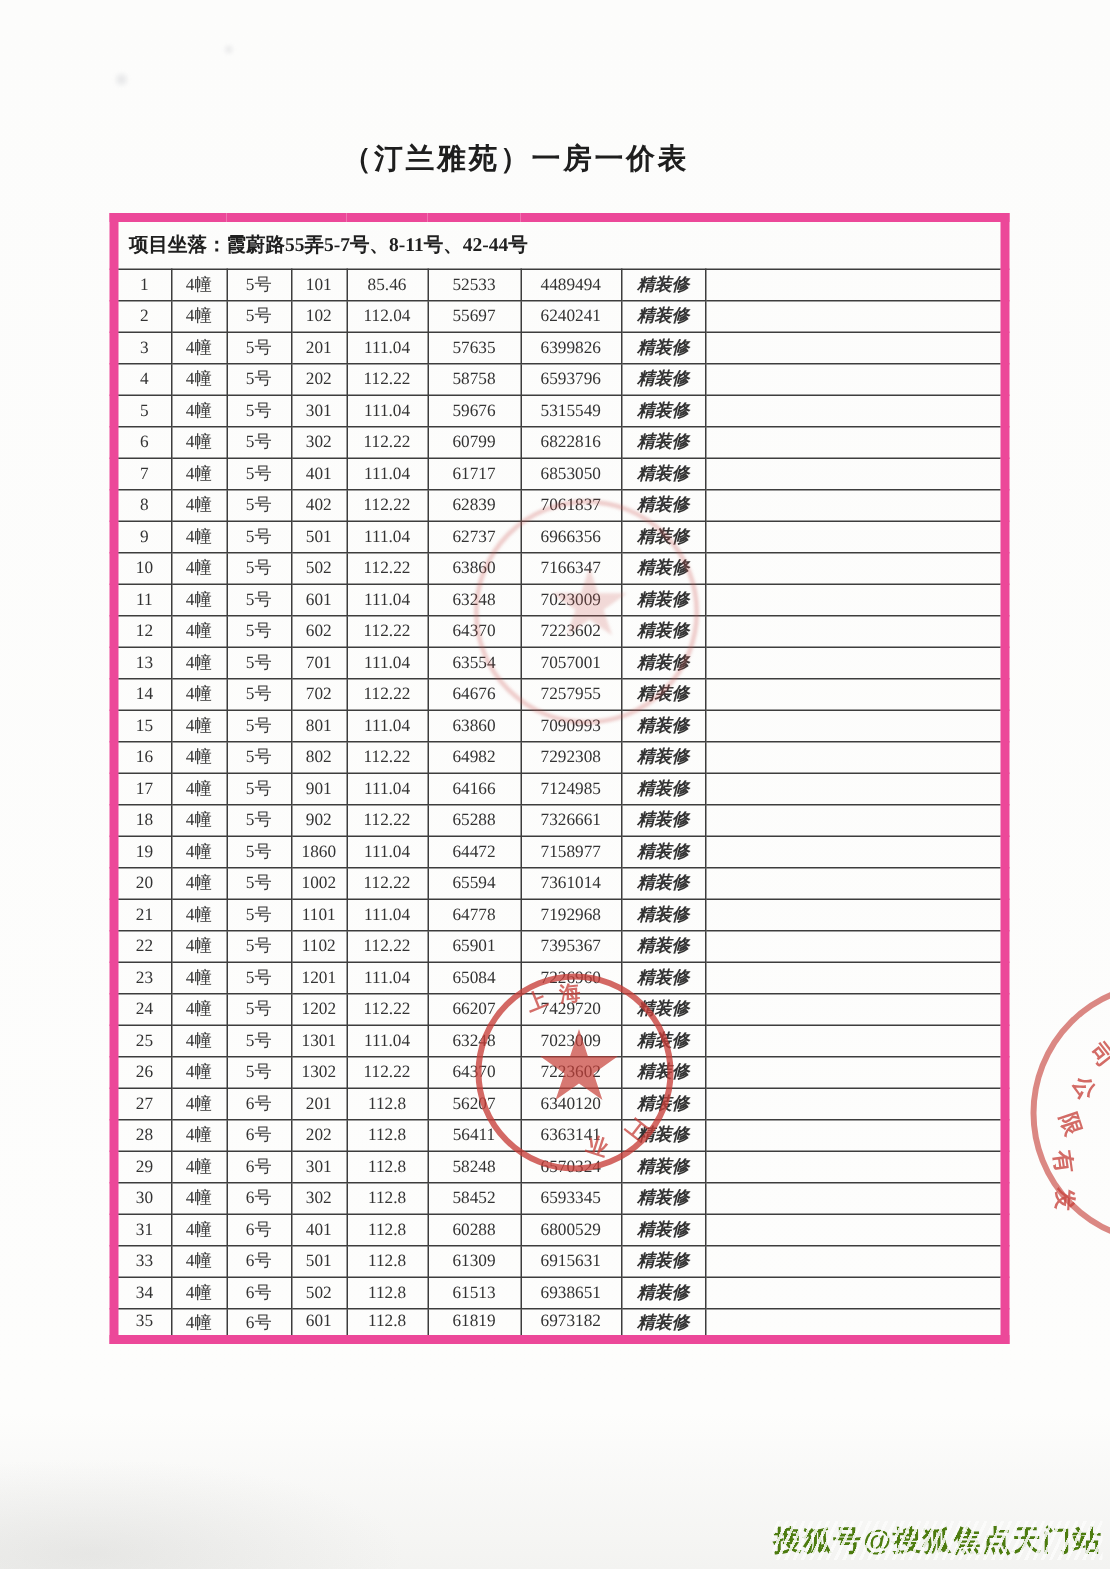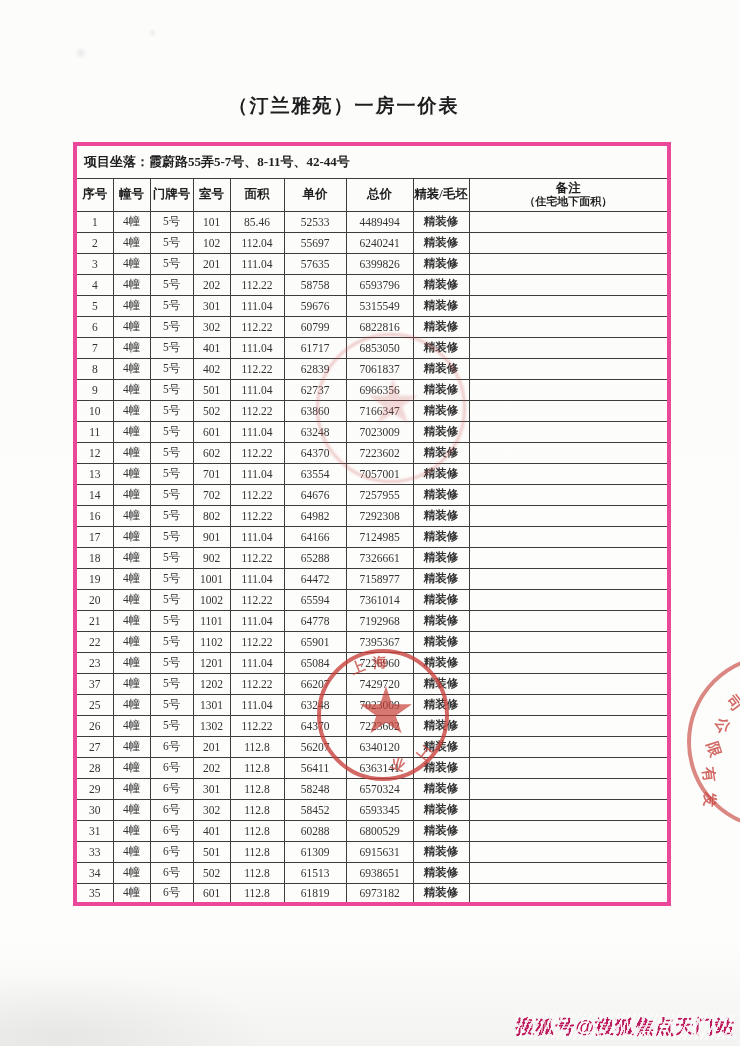--- a/index.html
+++ b/index.html
@@ -26,31 +26,31 @@
     letter-spacing:2px; color:#1e1e1e;
   }
   table.price-table {
     position:absolute; left:73px; top:142px;
     width:594px; border-collapse:collapse; table-layout:fixed;
     background:transparent;
   }
   table.price-table, table.price-table td, table.price-table th {
     border:1px solid #3d3d3d;
   }
-  table.price-table { border:4px solid #ec4899; }
+  table.price-table { border:6px solid #ec4899; }
   td, th { text-align:center; vertical-align:middle; overflow:hidden; white-space:nowrap; }
   tr.location-row td {
     height:34px; text-align:left; padding-left:7px;
     font-weight:bold; font-size:13px; color:#1f1f1f;
   }
   tr.header-row th { height:33px; font-size:12.5px; font-weight:bold; color:#1f1f1f; }
   tr.header-row th .sub { display:block; font-size:11px; line-height:11px; margin-top:1px; }
   tr.header-row th .main { display:block; line-height:13px; }
   tr.data-row td { height:21px; font-size:11.5px; color:#333; }
-  tr.data-row td.c-deco { font-weight:bold; font-size:11.5px; }
+  tr.data-row td.c-deco { font-weight:bold; font-size:11.5px;font-style:italic; }
 
   
   .stamp { position:absolute; border-radius:50%; pointer-events:none; }
   .stamp-faint {
     left:316px; top:333px; width:150px; height:150px;
     border:3px solid rgba(205,90,85,.30);
     filter:blur(1.1px);
   }
   .stamp-faint .star {
     position:absolute; left:48px; top:42px; width:52px; height:50px;
@@ -82,21 +82,21 @@
   .ec-1 { left:24px; top:58px;  transform:rotate(62deg); }
   .ec-2 { left:15px; top:82px;  transform:rotate(72deg); }
   .ec-3 { left:10px; top:107px; transform:rotate(82deg); }
   .ec-4 { left:11px; top:132px; transform:rotate(94deg); }
 
   
   .watermark {
     position:absolute; right:5px; bottom:6px;
     font-family:"Liberation Sans","DejaVu Sans",sans-serif;
     font-size:19px; font-weight:bold; letter-spacing:1px;
-    color:#be185d;
+    color:#4d7c0f;
     margin-top:36px;
   }
   .watermark::after {
     content:""; position:absolute; left:0; top:0; right:0; bottom:0;
     background:repeating-linear-gradient(115deg,
       rgba(255,255,255,0) 0 3px, rgba(252,252,251,.85) 3px 5px);
   }
 </style>
 </head>
 <body>
@@ -114,34 +114,20 @@
       <col style="width:54px">
       <col style="width:62px">
     <col style="width:67px">
       <col style="width:56px">
       <col style="width:200px">
   </colgroup>
   <tbody>
     <tr class="location-row">
       <td colspan="9">项目坐落：霞蔚路55弄5-7号、8-11号、42-44号</td>
     </tr>
-    <tr class="header-row">
-      <th>序号</th>
-      <th>幢号</th>
-      <th>门牌号</th>
-      <th>室号</th>
-      <th>面积</th>
-      <th>单价</th>
-      <th>总价</th>
-      <th>精装/毛坯</th>
-      <th>
-        <span class="main">备注</span>
-        <span class="sub">（住宅地下面积）</span>
-      </th>
-    </tr>
 
   <tr class="data-row">
         <td>1</td>
         <td>4幢</td>
         <td>5号</td>
         <td>101</td>
         <td>85.46</td>
         <td>52533</td>
         <td>4489494</td>
         <td class="c-deco">精装修</td>
@@ -284,20 +270,31 @@
         <td>4幢</td>
         <td>5号</td>
         <td>702</td>
         <td>112.22</td>
         <td>64676</td>
         <td>7257955</td>
         <td class="c-deco">精装修</td>
         <td></td>
       </tr>
       <tr class="data-row">
+        <td>15</td>
+        <td>4幢</td>
+        <td>5号</td>
+        <td>801</td>
+        <td>111.04</td>
+        <td>63860</td>
+        <td>7090993</td>
+        <td class="c-deco">精装修</td>
+        <td></td>
+      </tr>
+      <tr class="data-row">
         <td>16</td>
         <td>4幢</td>
         <td>5号</td>
         <td>802</td>
         <td>112.22</td>
         <td>64982</td>
         <td>7292308</td>
         <td class="c-deco">精装修</td>
         <td></td>
       </tr>
@@ -320,21 +317,21 @@
         <td>112.22</td>
         <td>65288</td>
         <td>7326661</td>
         <td class="c-deco">精装修</td>
         <td></td>
       </tr>
       <tr class="data-row">
         <td>19</td>
         <td>4幢</td>
         <td>5号</td>
-        <td>1001</td>
+        <td>1860</td>
         <td>111.04</td>
         <td>64472</td>
         <td>7158977</td>
         <td class="c-deco">精装修</td>
         <td></td>
       </tr>
       <tr class="data-row">
         <td>20</td>
         <td>4幢</td>
         <td>5号</td>
@@ -372,21 +369,21 @@
         <td>4幢</td>
         <td>5号</td>
         <td>1201</td>
         <td>111.04</td>
         <td>65084</td>
         <td>7226960</td>
         <td class="c-deco">精装修</td>
         <td></td>
       </tr>
       <tr class="data-row">
-        <td>37</td>
+        <td>24</td>
         <td>4幢</td>
         <td>5号</td>
         <td>1202</td>
         <td>112.22</td>
         <td>66207</td>
         <td>7429720</td>
         <td class="c-deco">精装修</td>
         <td></td>
       </tr>
       <tr class="data-row">

